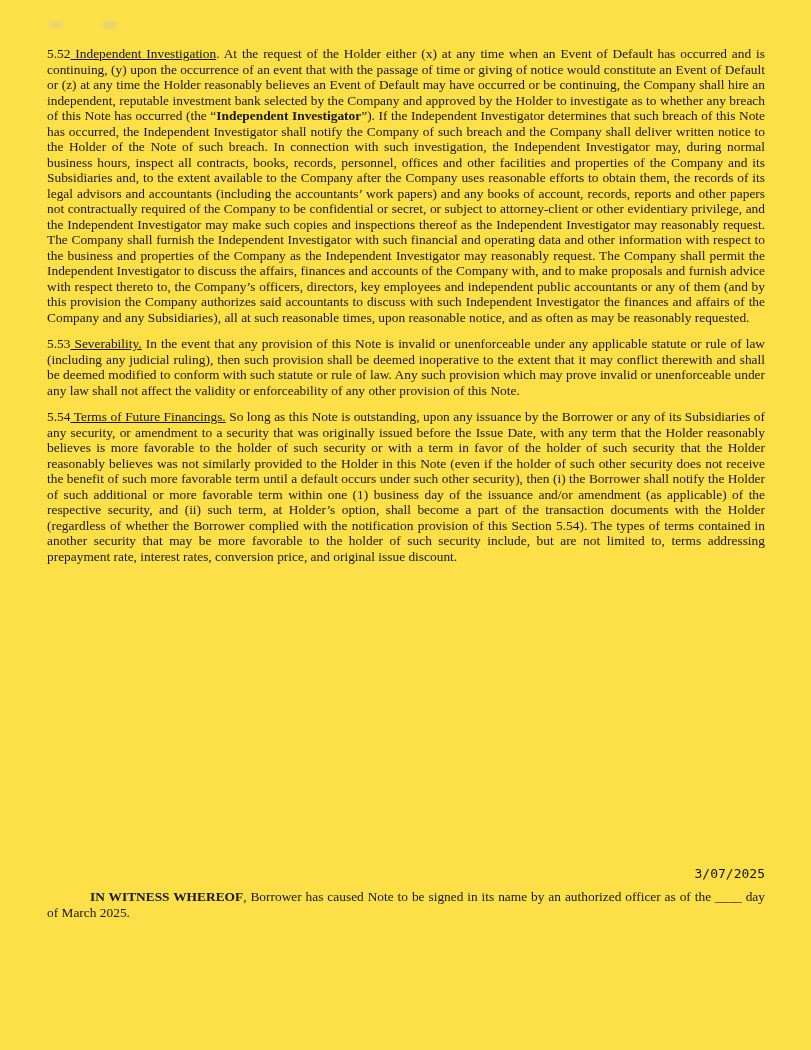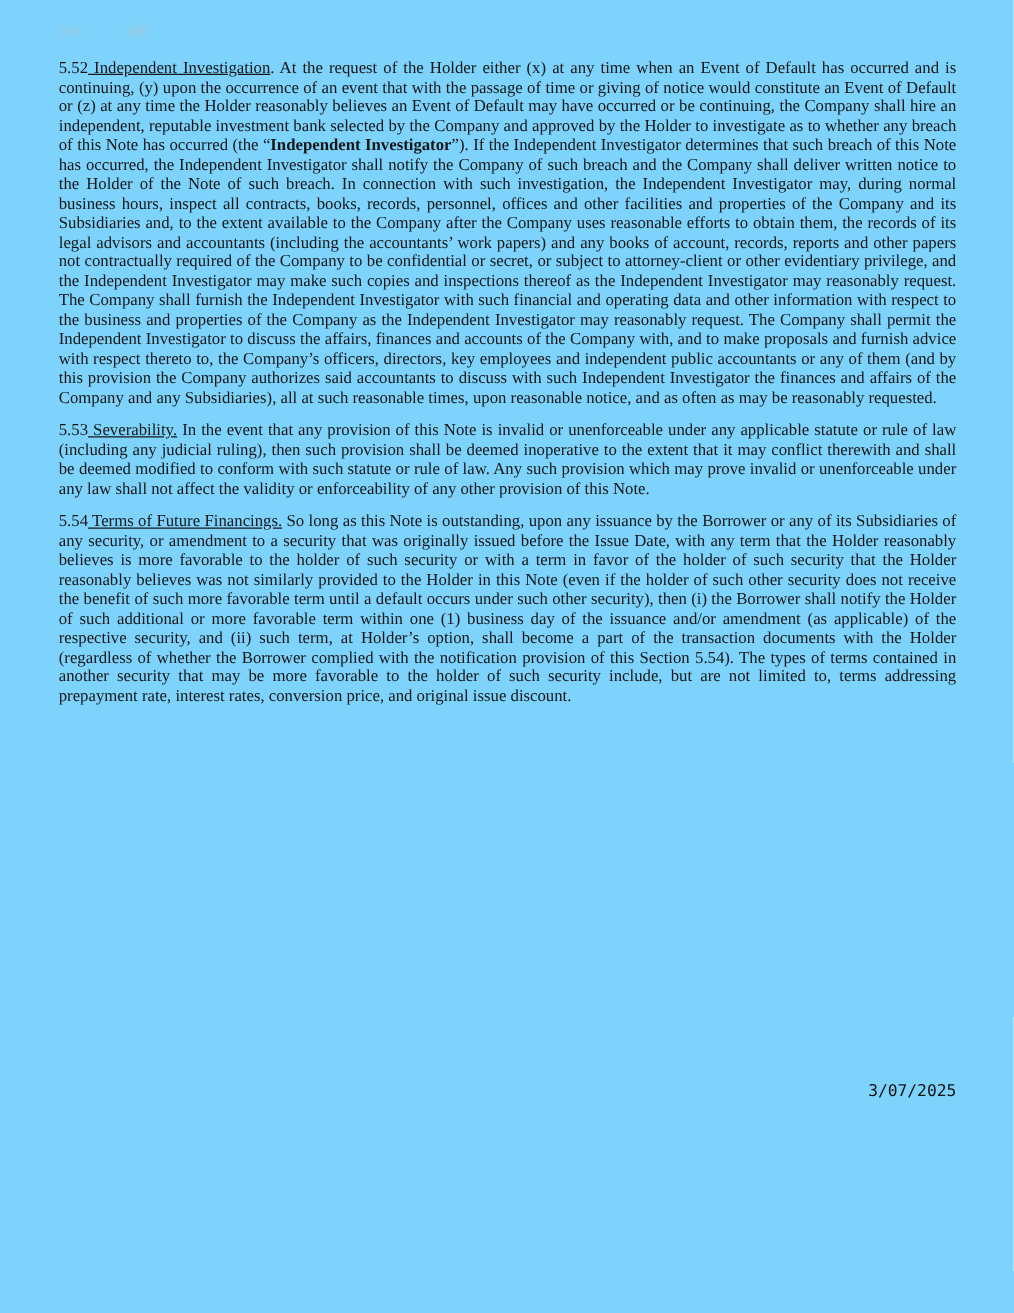--- a/index.html
+++ b/index.html
@@ -1,20 +1,20 @@
 <!DOCTYPE html>
 <html><head>
 <meta charset="utf-8">
 <style>
   html, body { margin: 0; padding: 0; background: #ffffff; }
   .page {
     position: relative;
     width: 811px;
     height: 1050px;
-    background: #7dd3fc;
+    background: #fde047;
     font-family: "Liberation Serif", serif;
     color: #161616;
     overflow: hidden;
   }
   .content {
     position: absolute;
     left: 47px;
     top: 46px;
     width: 718px;
   }
@@ -76,15 +76,16 @@
     <p class="para"><span>5.52</span><span class="u"> Independent Investigation</span><span>. At the request of the Holder either (x) at any time when an Event of Default has occurred and is continuing, (y) upon the occurrence of an event that with the passage of time or giving of notice would constitute an Event of Default or (z) at any time the Holder reasonably believes an Event of Default may have occurred or be continuing, the Company shall hire an independent, reputable investment bank selected by the Company and approved by the Holder to investigate as to whether any breach of this Note has occurred (the “</span><span class="b">Independent Investigator</span><span>”). If the Independent Investigator determines that such breach of this Note has occurred, the Independent Investigator shall notify the Company of such breach and the Company shall deliver written notice to the Holder of the Note of such breach. In connection with such investigation, the Independent Investigator may, during normal business hours, inspect all contracts, books, records, personnel, offices and other facilities and properties of the Company and its Subsidiaries and, to the extent available to the Company after the Company uses reasonable efforts to obtain them, the records of its legal advisors and accountants (including the accountants’ work papers) and any books of account, records, reports and other papers not contractually required of the Company to be confidential or secret, or subject to attorney-client or other evidentiary privilege, and the Independent Investigator may make such copies and inspections thereof as the Independent Investigator may reasonably request. The Company shall furnish the Independent Investigator with such financial and operating data and other information with respect to the business and properties of the Company as the Independent Investigator may reasonably request. The Company shall permit the Independent Investigator to discuss the affairs, finances and accounts of the Company with, and to make proposals and furnish advice with respect thereto to, the Company’s officers, directors, key employees and independent public accountants or any of them (and by this provision the Company authorizes said accountants to discuss with such Independent Investigator the finances and affairs of the Company and any Subsidiaries), all at such reasonable times, upon reasonable notice, and as often as may be reasonably requested.</span></p>
 
     <p class="para"><span>5.53</span><span class="u"> Severability.</span><span> In the event that any provision of this Note is invalid or unenforceable under any applicable statute or rule of law (including any judicial ruling), then such provision shall be deemed inoperative to the extent that it may conflict therewith and shall be deemed modified to conform with such statute or rule of law. Any such provision which may prove invalid or unenforceable under any law shall not affect the validity or enforceability of any other provision of this Note.</span></p>
 
     <p class="para"><span>5.54</span><span class="u"> Terms of Future Financings.</span><span> So long as this Note is outstanding, upon any issuance by the Borrower or any of its Subsidiaries of any security, or amendment to a security that was originally issued before the Issue Date, with any term that the Holder reasonably believes is more favorable to the holder of such security or with a term in favor of the holder of such security that the Holder reasonably believes was not similarly provided to the Holder in this Note (even if the holder of such other security does not receive the benefit of such more favorable term until a default occurs under such other security), then (i) the Borrower shall notify the Holder of such additional or more favorable term within one (1) business day of the issuance and/or amendment (as applicable) of the respective security, and (ii) such term, at Holder’s option, shall become a part of the transaction documents with the Holder (regardless of whether the Borrower complied with the notification provision of this Section 5.54). The types of terms contained in another security that may be more favorable to the holder of such security include, but are not limited to, terms addressing prepayment rate, interest rates, conversion price, and original issue discount.</span></p>
 
   </div>
 
   <div class="date-line">3/07/2025</div>
 
+  <p class="witness"><span class="b">IN WITNESS WHEREOF</span><span>, Borrower has caused Note to be signed in its name by an authorized officer as of the </span><span>____</span><span> day of March 2025.</span></p>
 
 
 </div>
 
 </body></html>

